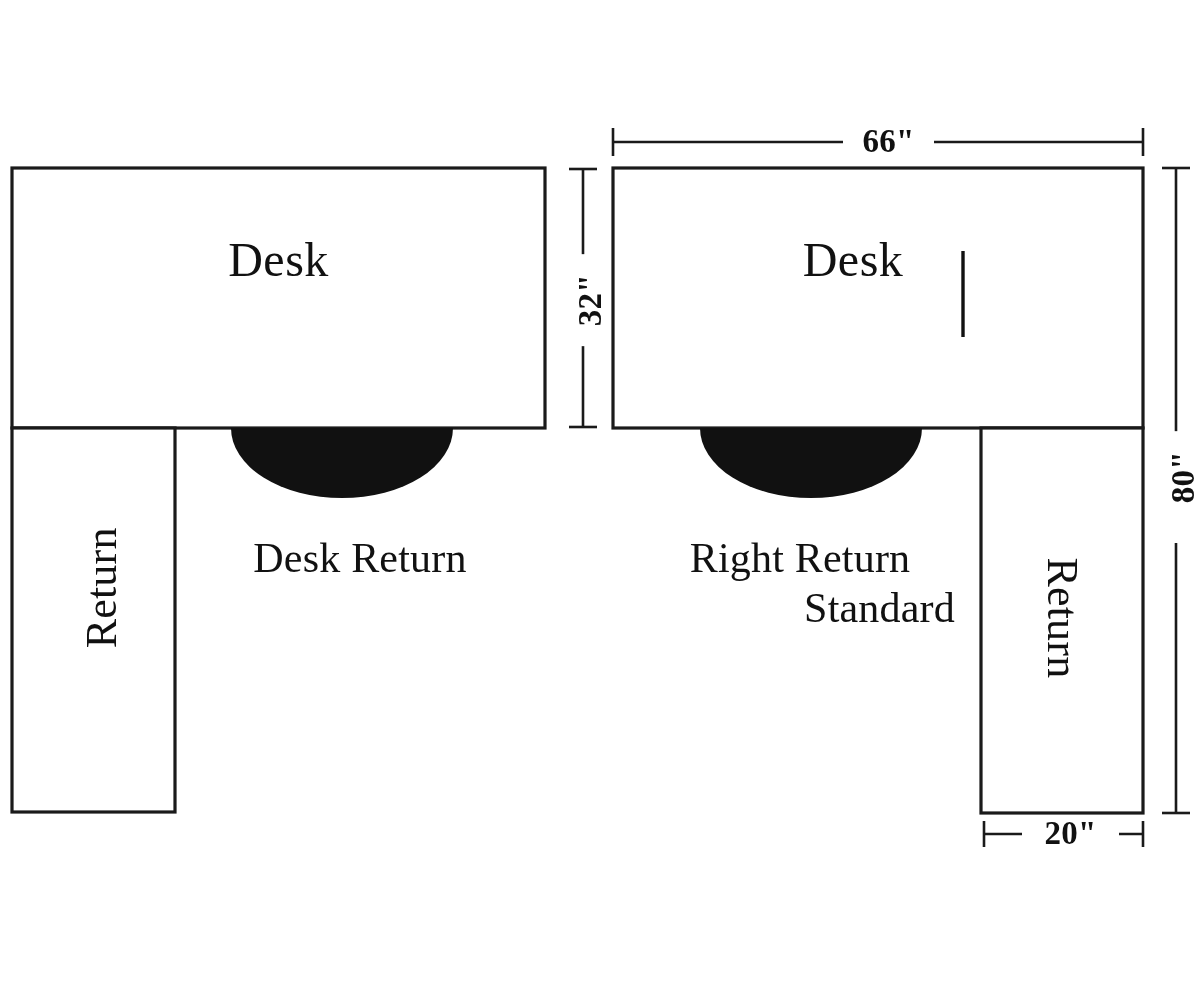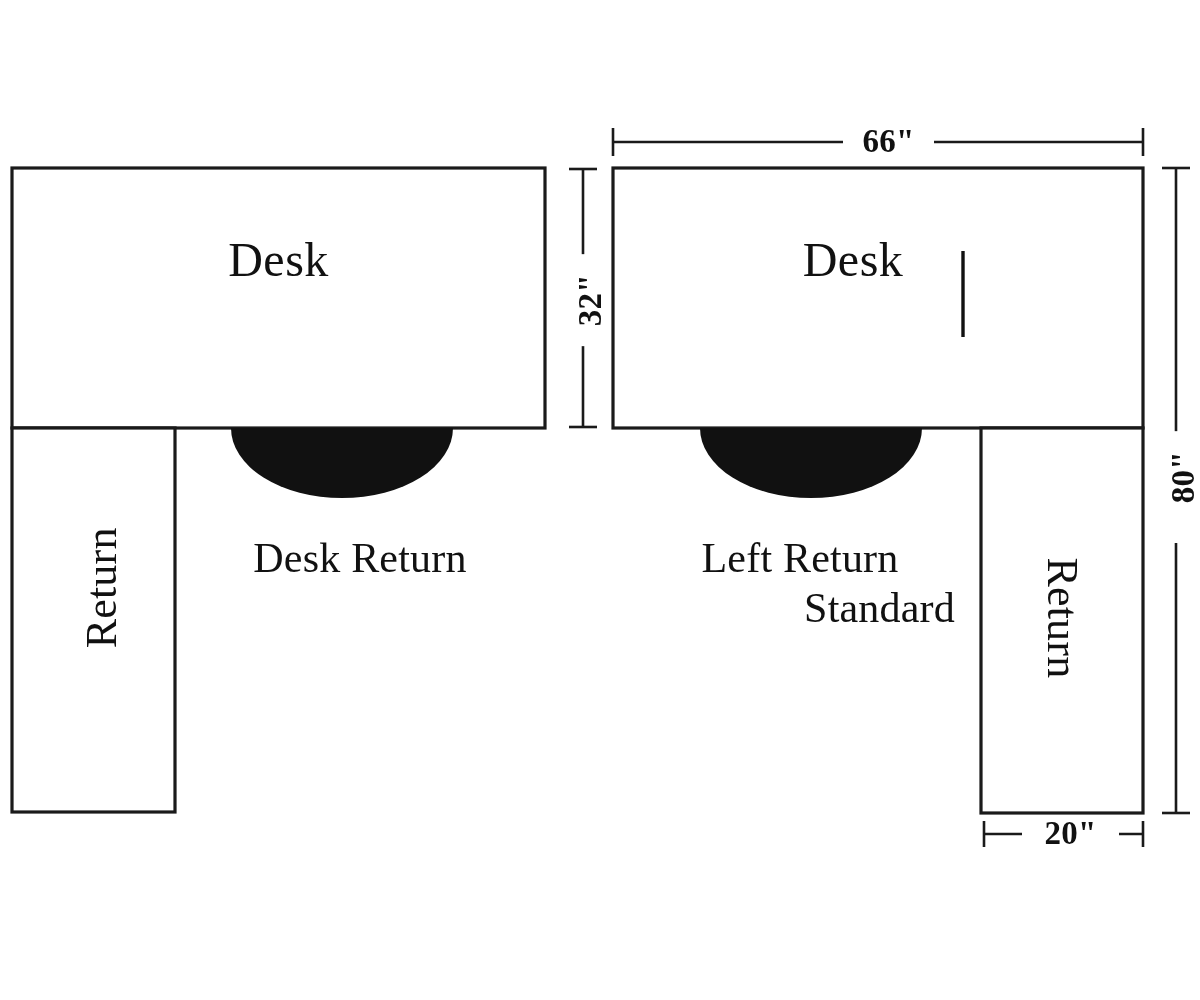--- a/index.html
+++ b/index.html
@@ -141,21 +141,21 @@
   <div class="lbl lbl-desk" style="left:12px; top:235px; width:533px; text-align:center;">Desk</div>
 
   <div class="lbl lbl-vert up" style="left:-6px; top:565px; width:215px; text-align:center;">Return</div>
 
   <div class="lbl lbl-return-name" style="left:215px; top:537px; width:290px;">Desk Return</div>
 
   <div class="lbl lbl-desk" style="left:613px; top:235px; width:530px; text-align:center; text-indent:-50px;">Desk</div>
 
   <div class="lbl lbl-vert down" style="left:955px; top:595px; width:215px; text-align:center;">Return</div>
 
-  <div class="lbl lbl-return-name" style="left:645px; top:537px; width:310px;">Left Return</div>
+  <div class="lbl lbl-return-name" style="left:645px; top:537px; width:310px;">Right Return</div>
 
   <div class="lbl lbl-return-name" style="left:645px; top:587px; width:310px;text-align:right;">Standard</div>
 
   <div class="lbl lbl-dim" style="left:843px; top:124px; width:77px; text-align:center;">66"</div>
 
   <div class="lbl lbl-dim rot-up" style="left:544px; top:283px; width:78px; text-align:center;">32"</div>
 
   <div class="lbl lbl-dim rot-up" style="left:1137px; top:460px; width:78px; text-align:center;">80"</div>
 
   <div class="lbl lbl-dim" style="left:1022px; top:816px; width:83px; text-align:center;">20"</div>

